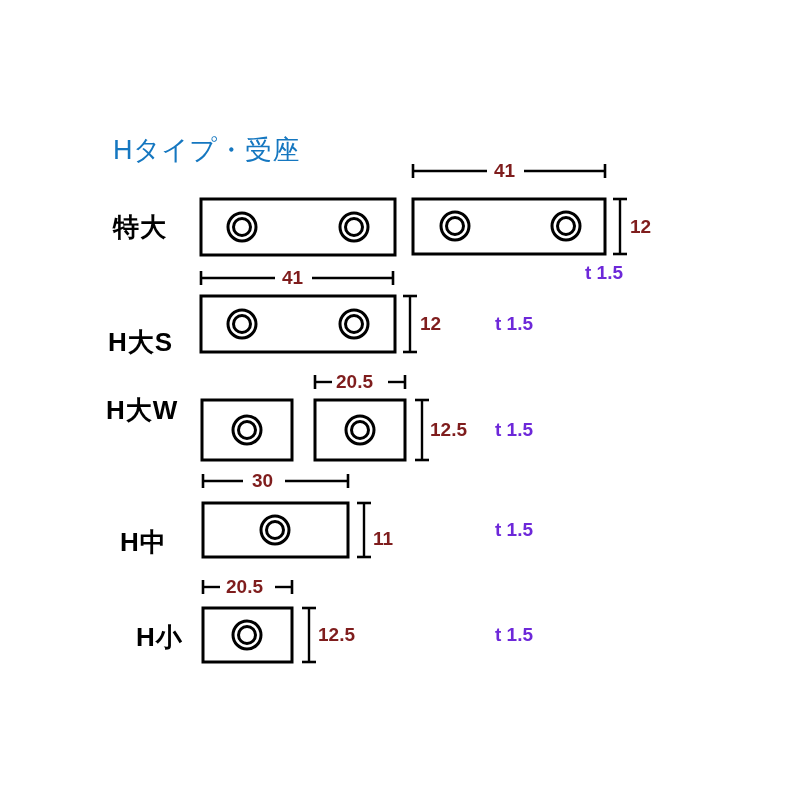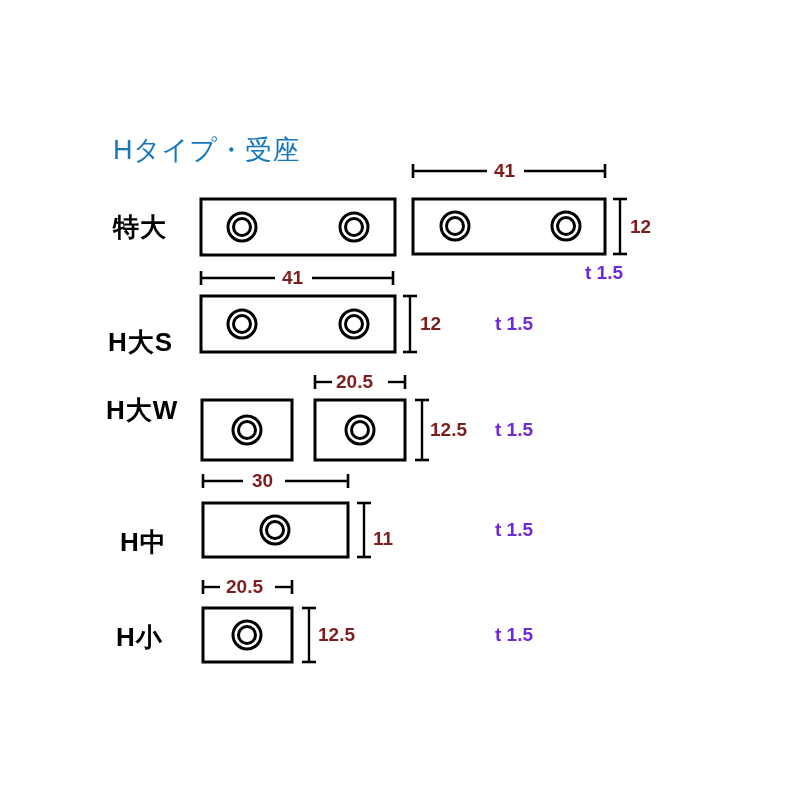--- a/index.html
+++ b/index.html
@@ -191,21 +191,21 @@
       <use href="#tick-h" x="309" y="662"></use>
     </g>
   </svg>
 
   <div class="title" style="left:113px;top:132px;">Hタイプ・受座</div>
 
   <div class="rowlabel" style="left:113px;top:210px;">特大</div>
   <div class="rowlabel" style="left:108px;top:325px;">H大S</div>
   <div class="rowlabel" style="left:106px;top:393px;">H大W</div>
   <div class="rowlabel" style="left:120px;top:525px;">H中</div>
-  <div class="rowlabel" style="left:116px;top:620px;">H小</div>
+  <div class="rowlabel" style="left:136px;top:620px;">H小</div>
 
   <div class="dimtext" style="left:494px;top:160px;">41</div>
   <div class="dimtext" style="left:630px;top:216px;">12</div>
   <div class="thicktext" style="left:585px;top:262px;">t 1.5</div>
 
   <div class="dimtext" style="left:282px;top:267px;">41</div>
   <div class="dimtext" style="left:420px;top:313px;">12</div>
   <div class="thicktext" style="left:495px;top:313px;">t 1.5</div>
 
   <div class="dimtext" style="left:336px;top:371px;">20.5</div>

